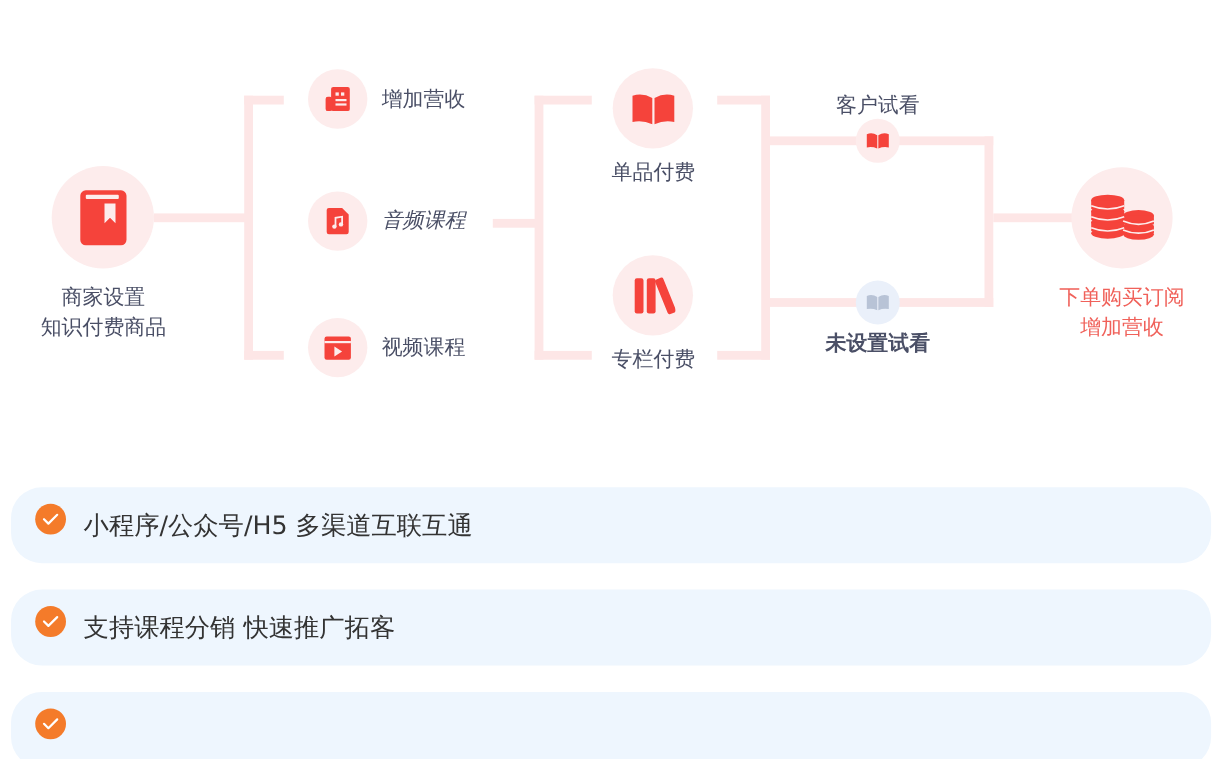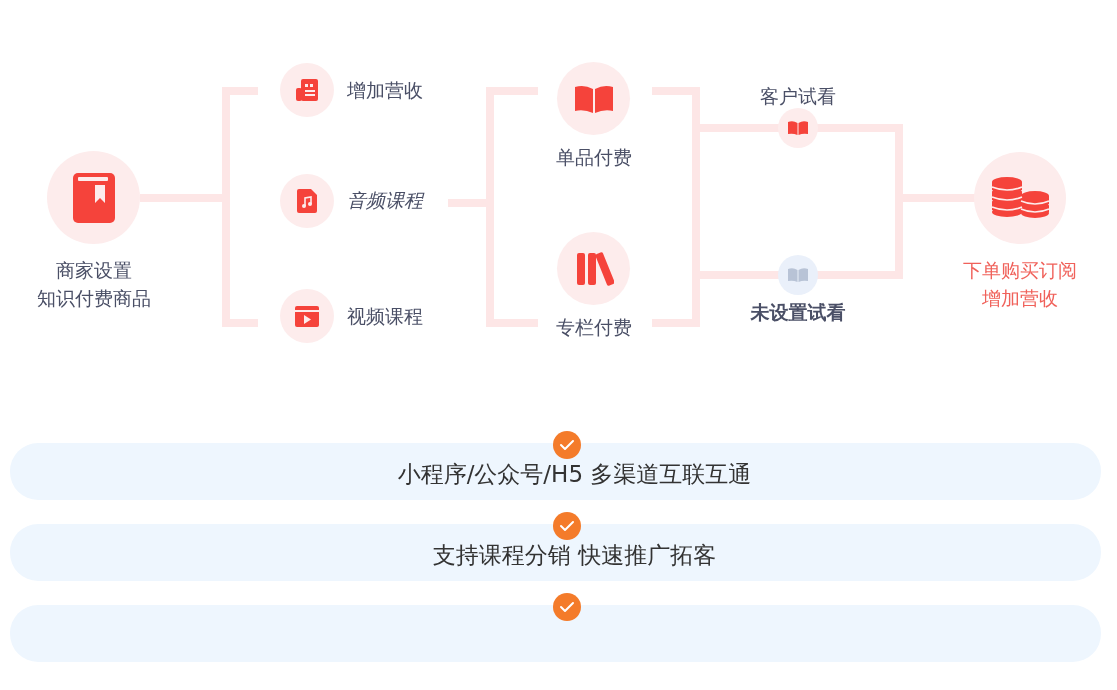--- a/index.html
+++ b/index.html
@@ -45,29 +45,28 @@
     }
     .label.left { text-align: left; }
     .label.red { color: #F0615A; }
     .features {
       position: absolute;
       left: 10px;
       top: 443px;
       width: 1091px;
     }
     .feature {
-      height: 57px;
+      height: 69px;
       border-radius: 28px;
       background: #EEF6FE;
       margin-bottom: 24px;
       display: flex;
       align-items: center;
       padding-left: 22px;
       box-sizing: border-box;
-      flex-direction: column;
     }
     .check {
       width: 28px; height: 28px;
       border-radius: 50%;
       background: #F47B2A;
       display: flex;
       align-items: center;
       justify-content: center;
       margin-top: -12px;
       flex: 0 0 auto;

